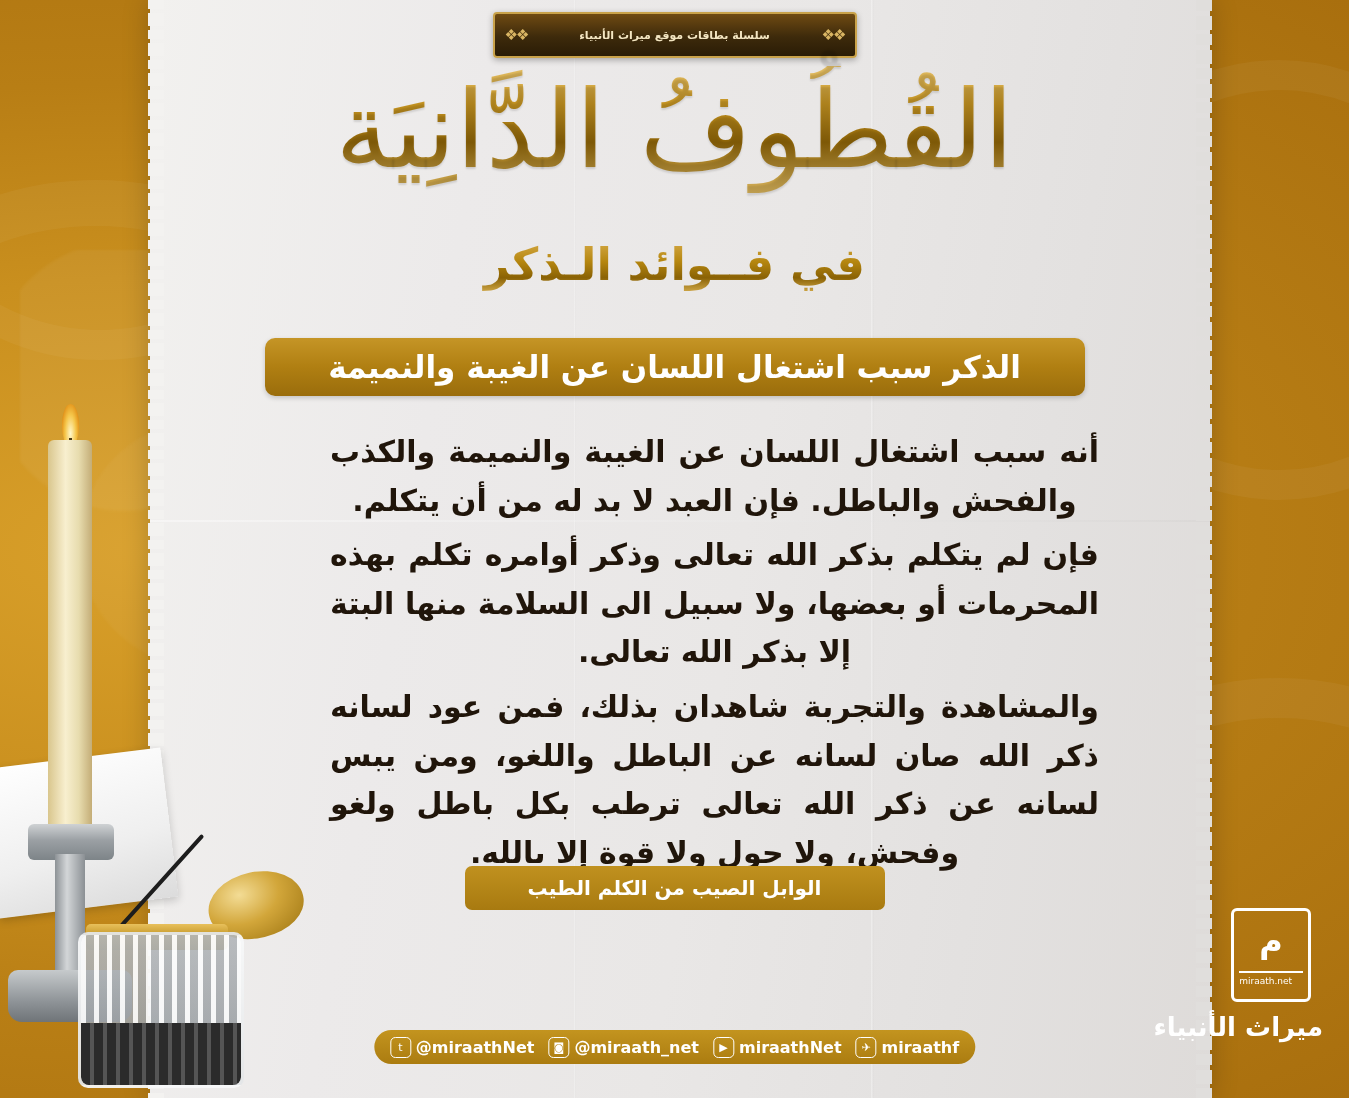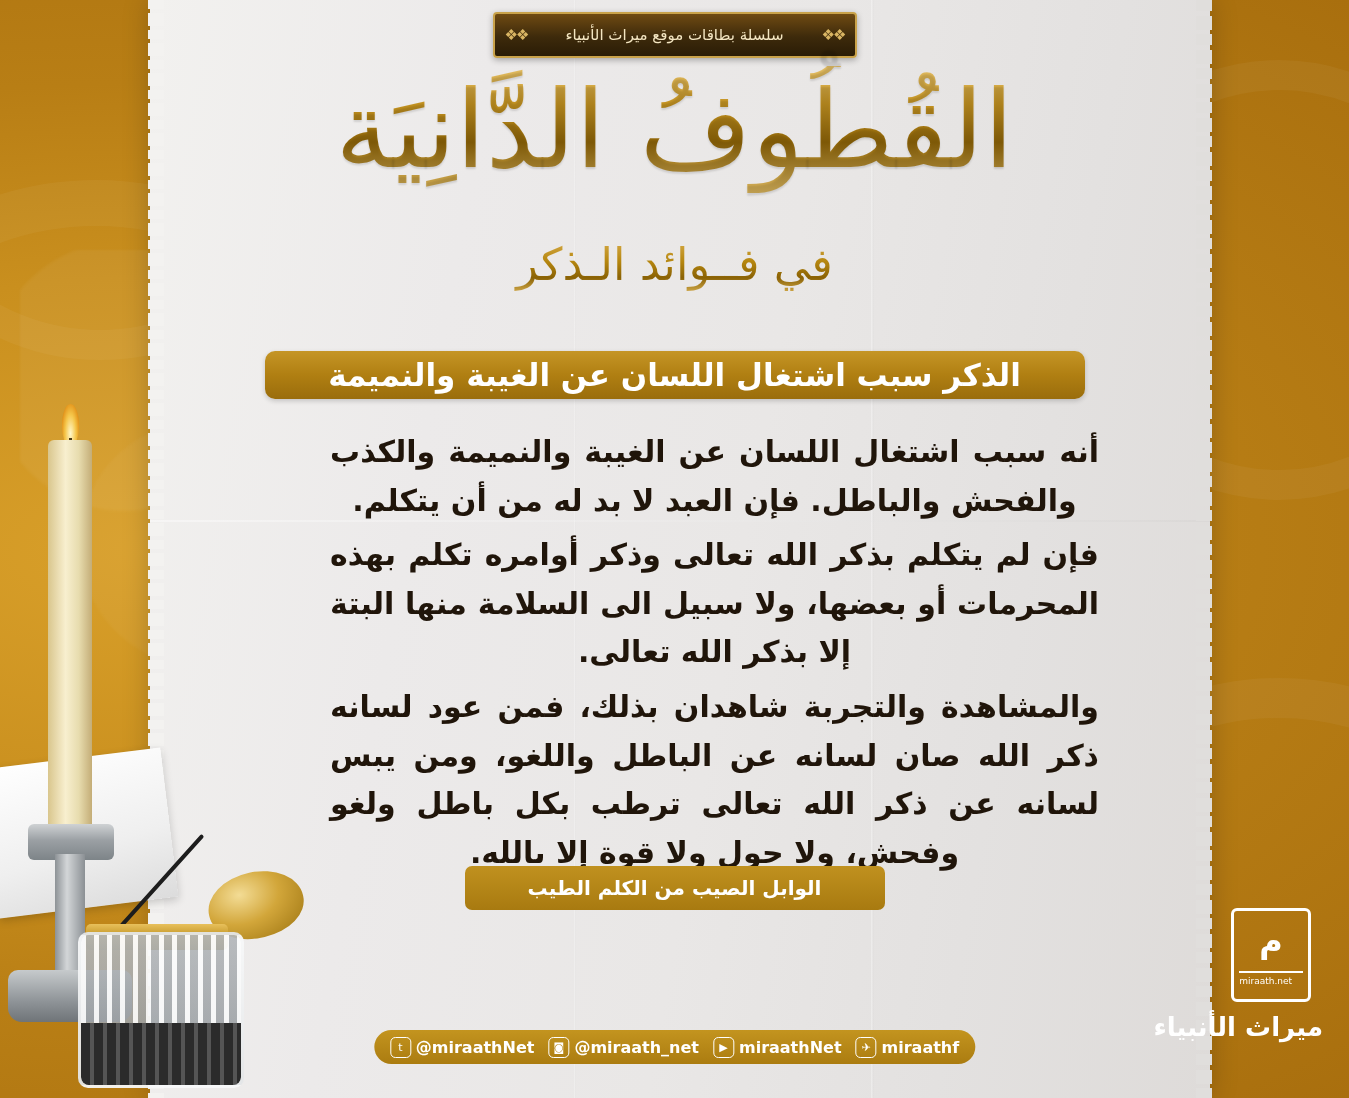--- a/index.html
+++ b/index.html
@@ -89,22 +89,22 @@
     box-shadow: 0 2px 6px rgba(0,0,0,0.3);
   }
   .ribbon .orn {
     position:absolute; top:50%; transform: translateY(-50%);
     color:#d9b563; font-size: 15px; letter-spacing:-2px;
   }
   .ribbon .orn.l { left: 10px; }
   .ribbon .orn.r { right: 10px; }
   .ribbon-text {
     color: #f4e6c2;
-    font-size: 15px;
-    font-weight: normal;
+    font-size: 11px;
+    font-weight: bold;
     letter-spacing: 0.2px;
   }
 
   
   .title-main {
     position:absolute;
     left:0; right:0; top: 66px;
     text-align:center;
     font-family: "DejaVu Sans", "Liberation Sans", sans-serif;
     font-size: 108px;
@@ -114,36 +114,36 @@
     -webkit-background-clip: text;
             background-clip: text;
     color: transparent;
     text-shadow: 0 2px 2px rgba(0,0,0,0.12);
   }
   .title-sub {
     position:absolute;
     left:0; right:0; top: 238px;
     text-align:center;
     font-size: 45px;
-    font-weight: normal;
+    font-weight: bold;
     letter-spacing: 2px;
     background: linear-gradient(180deg, #d9ae4d 0%, #b5860f 45%, #8a6205 75%, #caa243 100%);
     -webkit-background-clip: text;
             background-clip: text;
     color: transparent;
   }
 
   
   .banner {
     position:absolute;
     left: 50%;
     transform: translateX(-50%);
-    top: 351px;
+    top: 338px;
     width: 820px;
-    height: 48px;
+    height: 58px;
     border-radius: 10px;
     background: linear-gradient(180deg, #c59526 0%, #b07f12 50%, #9a6d0c 100%);
     display:flex; align-items:center; justify-content:center;
     box-shadow: 0 2px 5px rgba(0,0,0,0.18);
     text-align: right;
   }
   .banner-text {
     color:#ffffff;
     font-size: 31px;
     font-weight: bold;

